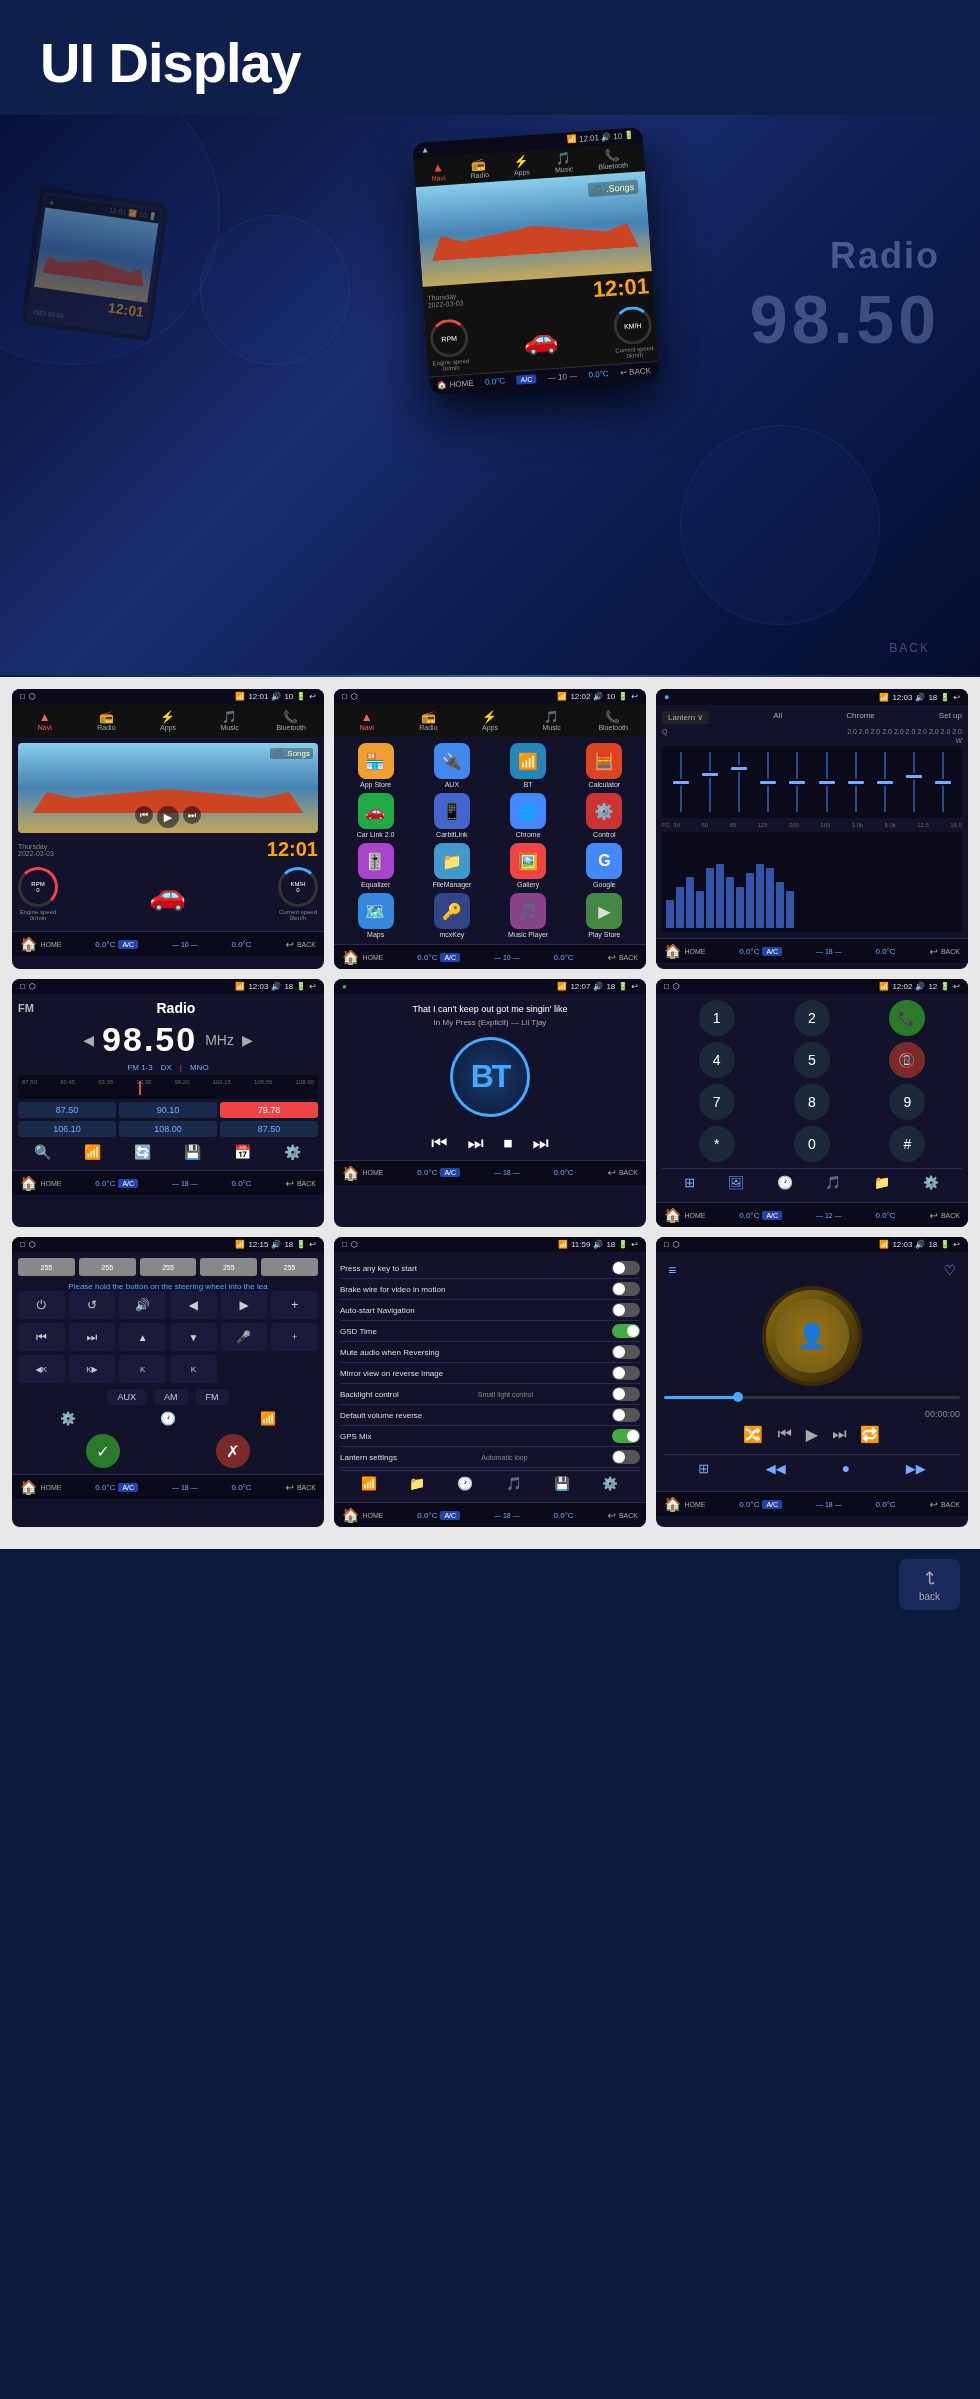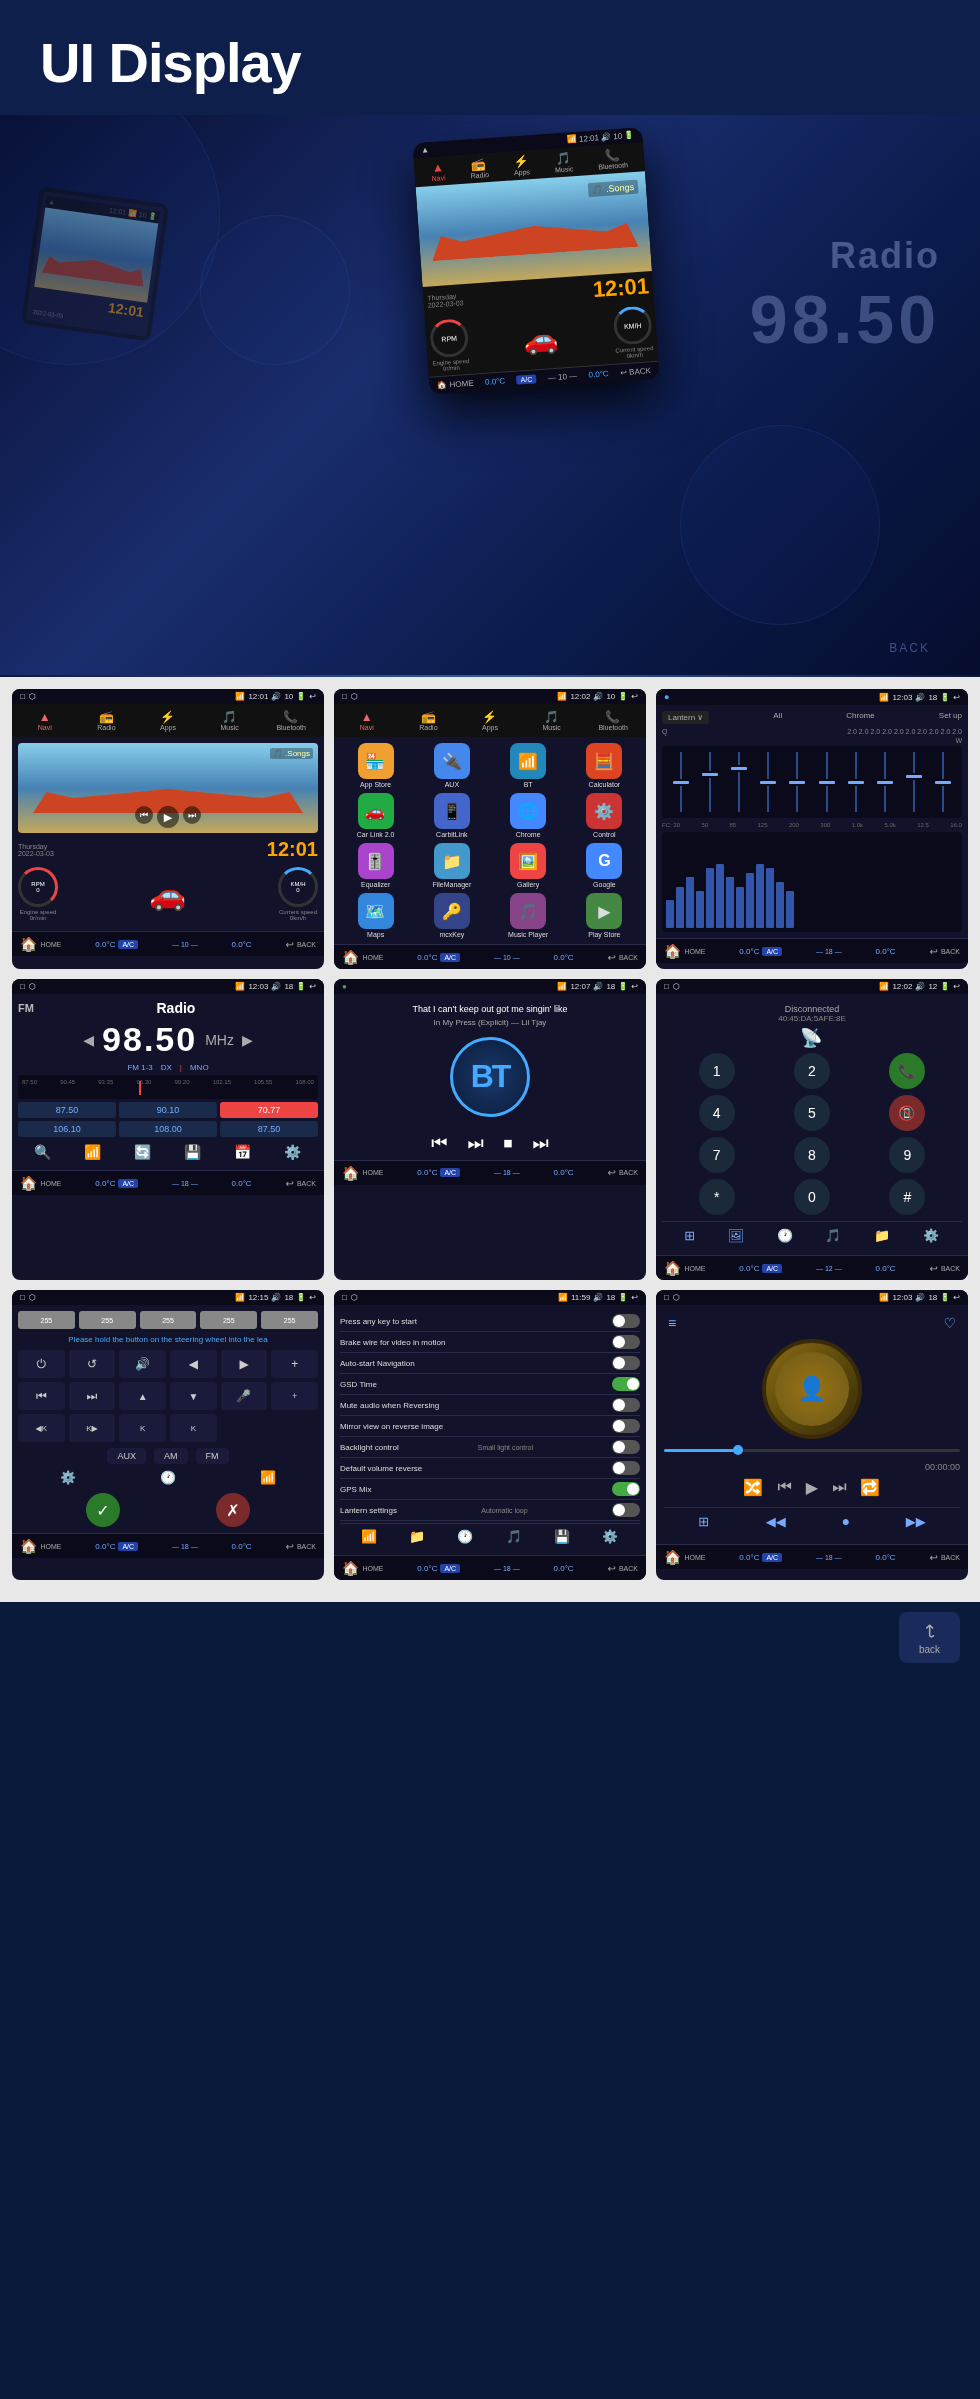--- a/index.html
+++ b/index.html
@@ -633,21 +633,21 @@
                 <span>102.15</span>
                 <span>105.55</span>
                 <span>108.00</span>
             </div>
           </div>
         </div>
 
         <div style="display:grid;grid-template-columns:repeat(3,1fr);gap:3px;margin:3px 0;">
           <div style="background:#1a2a4a;border-radius:3px;padding:3px;text-align:center;font-size:9px;color:#7af;cursor:pointer;">87.50</div>
           <div style="background:#1a2a4a;border-radius:3px;padding:3px;text-align:center;font-size:9px;color:#7af;cursor:pointer;">90.10</div>
-          <div style="background:#e44;border-radius:3px;padding:3px;text-align:center;font-size:9px;color:white;cursor:pointer;">70.77</div>
+          <div style="background:#e44;border-radius:3px;padding:3px;text-align:center;font-size:9px;color:white;cursor:pointer;">79.78</div>
           <div style="background:#1a2a4a;border-radius:3px;padding:3px;text-align:center;font-size:9px;color:#7af;cursor:pointer;">106.10</div>
           <div style="background:#1a2a4a;border-radius:3px;padding:3px;text-align:center;font-size:9px;color:#7af;cursor:pointer;">108.00</div>
           <div style="background:#1a2a4a;border-radius:3px;padding:3px;text-align:center;font-size:9px;color:#7af;cursor:pointer;">87.50</div>
         </div>
 
         <div style="display:flex;justify-content:space-around;padding:4px 0;font-size:14px;color:#7af;">
           <span>🔍</span>
           <span>📶</span>
           <span>🔄</span>
           <span>💾</span>
@@ -729,25 +729,20 @@
         <div class="right">
             <span>📶</span>
             <span>12:02</span>
             <span>🔊</span>
             <span>12</span>
             <span>🔋</span>
             <span>↩</span>
           </div>
       </div>
       <div class="body">
-        <div style="text-align:center;padding:4px 0;">
-          <div style="font-size:9px;color:#aaa;">Disconnected</div>
-          <div style="font-size:8px;color:#888;margin-bottom:4px;">40:45:DA:5AFE:8E</div>
-          <div style="font-size:18px;color:#7af;">📡</div>
-        </div>
 
         <div style="display:grid;grid-template-columns:repeat(3,1fr);gap:6px;padding:0 10px;">
           <div style="background:#1a2a3a;border-radius:50%;width:36px;height:36px;display:flex;align-items:center;justify-content:center;font-size:14px;color:white;margin:0 auto;cursor:pointer;">1</div>
           <div style="background:#1a2a3a;border-radius:50%;width:36px;height:36px;display:flex;align-items:center;justify-content:center;font-size:14px;color:white;margin:0 auto;cursor:pointer;">2</div>
           <div style="background:#2a7a2a;border-radius:50%;width:36px;height:36px;display:flex;align-items:center;justify-content:center;font-size:14px;color:white;margin:0 auto;cursor:pointer;">📞</div>
           <div style="background:#1a2a3a;border-radius:50%;width:36px;height:36px;display:flex;align-items:center;justify-content:center;font-size:14px;color:white;margin:0 auto;cursor:pointer;">4</div>
           <div style="background:#1a2a3a;border-radius:50%;width:36px;height:36px;display:flex;align-items:center;justify-content:center;font-size:14px;color:white;margin:0 auto;cursor:pointer;">5</div>
           <div style="background:#7a2a2a;border-radius:50%;width:36px;height:36px;display:flex;align-items:center;justify-content:center;font-size:14px;color:white;margin:0 auto;cursor:pointer;">📵</div>
           <div style="background:#1a2a3a;border-radius:50%;width:36px;height:36px;display:flex;align-items:center;justify-content:center;font-size:14px;color:white;margin:0 auto;cursor:pointer;">7</div>
           <div style="background:#1a2a3a;border-radius:50%;width:36px;height:36px;display:flex;align-items:center;justify-content:center;font-size:14px;color:white;margin:0 auto;cursor:pointer;">8</div>
@@ -807,21 +802,21 @@
       </div>
       <div class="body">
 
         <div style="display:flex;gap:4px;margin-bottom:6px;">
           <div style="flex:1;background:#888;border-radius:3px;height:18px;display:flex;align-items:center;justify-content:center;font-size:7px;color:white;">255</div>
           <div style="flex:1;background:#888;border-radius:3px;height:18px;display:flex;align-items:center;justify-content:center;font-size:7px;color:white;">255</div>
           <div style="flex:1;background:#888;border-radius:3px;height:18px;display:flex;align-items:center;justify-content:center;font-size:7px;color:white;">255</div>
           <div style="flex:1;background:#888;border-radius:3px;height:18px;display:flex;align-items:center;justify-content:center;font-size:7px;color:white;">255</div>
           <div style="flex:1;background:#888;border-radius:3px;height:18px;display:flex;align-items:center;justify-content:center;font-size:7px;color:white;">255</div>
         </div>
-        <div style="font-size:8px;color:#4af;text-align:center;margin-bottom:6px;">Please hold the button on the steering wheel into the lea</div>
+        <div style="font-size:8px;color:#4af;text-align:center;">Please hold the button on the steering wheel into the lea</div>
 
         <div style="display:grid;grid-template-columns:repeat(6,1fr);gap:4px;">
           <div style="background:#1a1a3a;border-radius:4px;height:28px;display:flex;align-items:center;justify-content:center;font-size:12px;color:#ccc;cursor:pointer;">⏻</div>
           <div style="background:#1a1a3a;border-radius:4px;height:28px;display:flex;align-items:center;justify-content:center;font-size:12px;color:#ccc;cursor:pointer;">↺</div>
           <div style="background:#1a1a3a;border-radius:4px;height:28px;display:flex;align-items:center;justify-content:center;font-size:12px;color:#ccc;cursor:pointer;">🔊</div>
           <div style="background:#1a1a3a;border-radius:4px;height:28px;display:flex;align-items:center;justify-content:center;font-size:12px;color:#ccc;cursor:pointer;">◀</div>
           <div style="background:#1a1a3a;border-radius:4px;height:28px;display:flex;align-items:center;justify-content:center;font-size:12px;color:#ccc;cursor:pointer;">▶</div>
           <div style="background:#1a1a3a;border-radius:4px;height:28px;display:flex;align-items:center;justify-content:center;font-size:12px;color:#ccc;cursor:pointer;">+</div>
           <div style="background:#1a1a3a;border-radius:4px;height:28px;display:flex;align-items:center;justify-content:center;font-size:12px;color:#ccc;cursor:pointer;">⏮</div>
           <div style="background:#1a1a3a;border-radius:4px;height:28px;display:flex;align-items:center;justify-content:center;font-size:12px;color:#ccc;cursor:pointer;">⏭</div>

